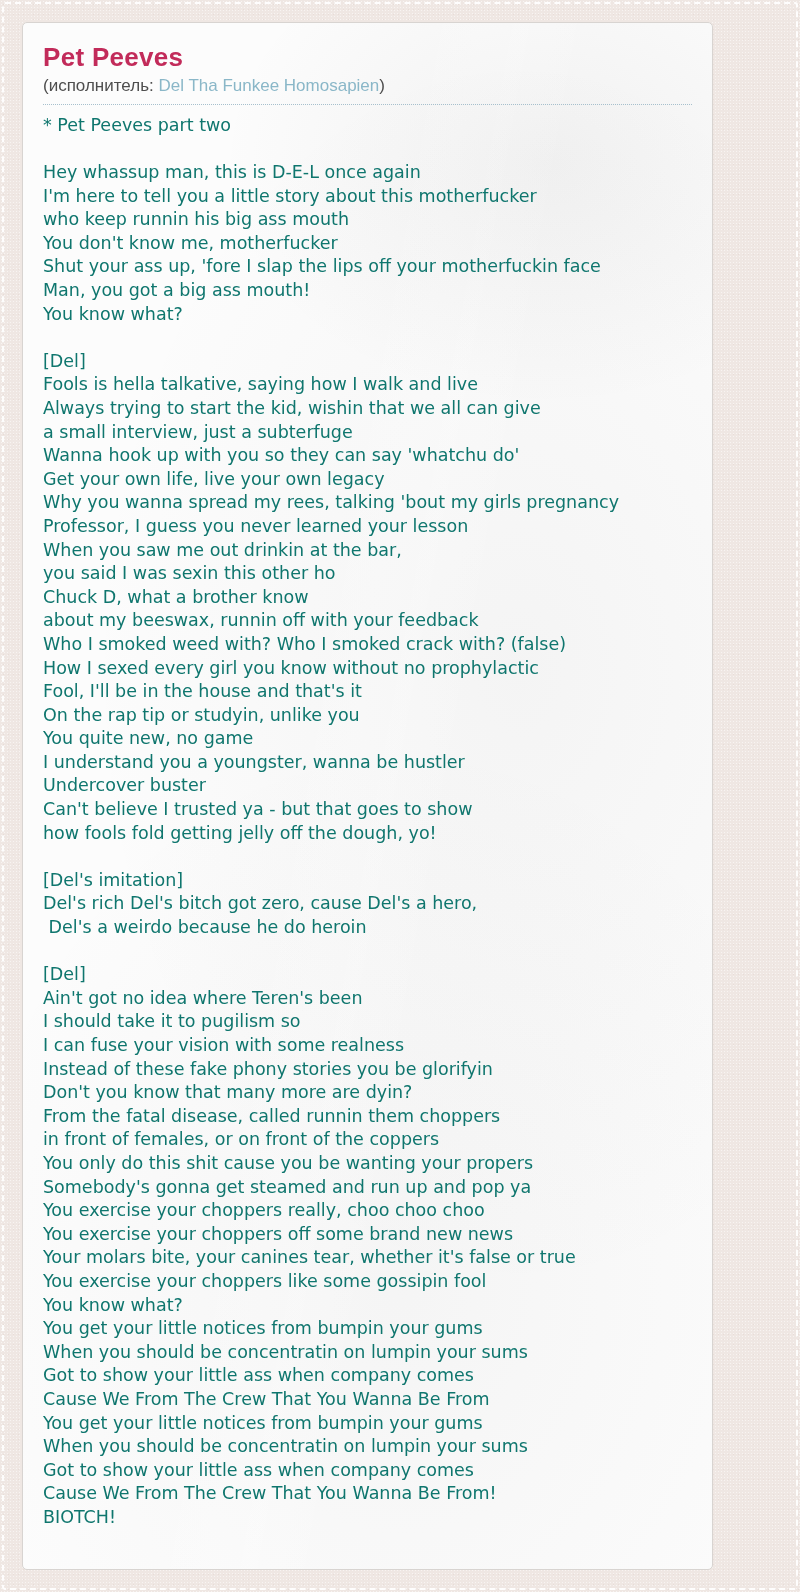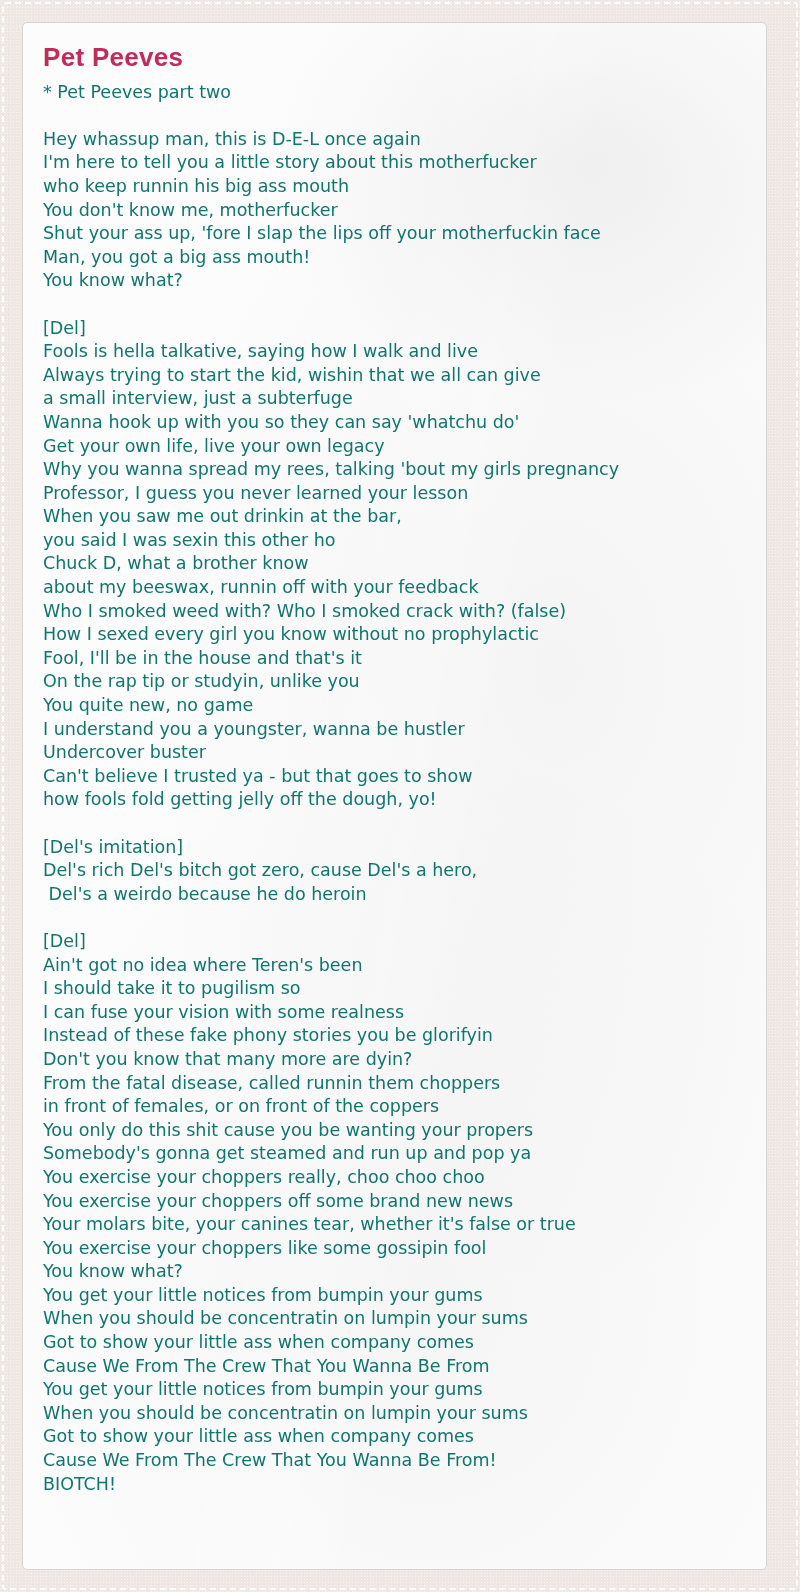--- a/index.html
+++ b/index.html
@@ -23,21 +23,21 @@
     position: absolute;
     inset: 2px;
     border: 2px dashed rgba(255,255,255,0.92);
     border-radius: 3px;
     pointer-events: none;
   }
   .card {
     position: absolute;
     left: 22px;
     top: 22px;
-    width: 745px;
+    width: 691px;
     height: 1548px;
     box-sizing: border-box;
     background: #fcfcfc;
     border: 1px solid #d8d4d1;
     border-radius: 5px;
     padding: 14px 20px;
     overflow: hidden;
   }
   .bg-photo {
     position: absolute;
@@ -83,20 +83,23 @@
 </style>
 </head>
 <body>
 
 <div class="stitch-frame"></div>
 
 <div class="card">
   <div class="bg-photo"></div>
   <div class="content">
     <h1 class="song-title">Pet Peeves</h1>
+    <div class="artist-line">
+      <span>(исполнитель: </span><a class="artist-link">Del Tha Funkee Homosapien</a><span>)</span>
+    </div>
     <div class="lyrics">* Pet Peeves part two
 
 Hey whassup man, this is D-E-L once again
 I'm here to tell you a little story about this motherfucker
 who keep runnin his big ass mouth
 You don't know me, motherfucker
 Shut your ass up, 'fore I slap the lips off your motherfuckin face
 Man, you got a big ass mouth!
 You know what?
 

